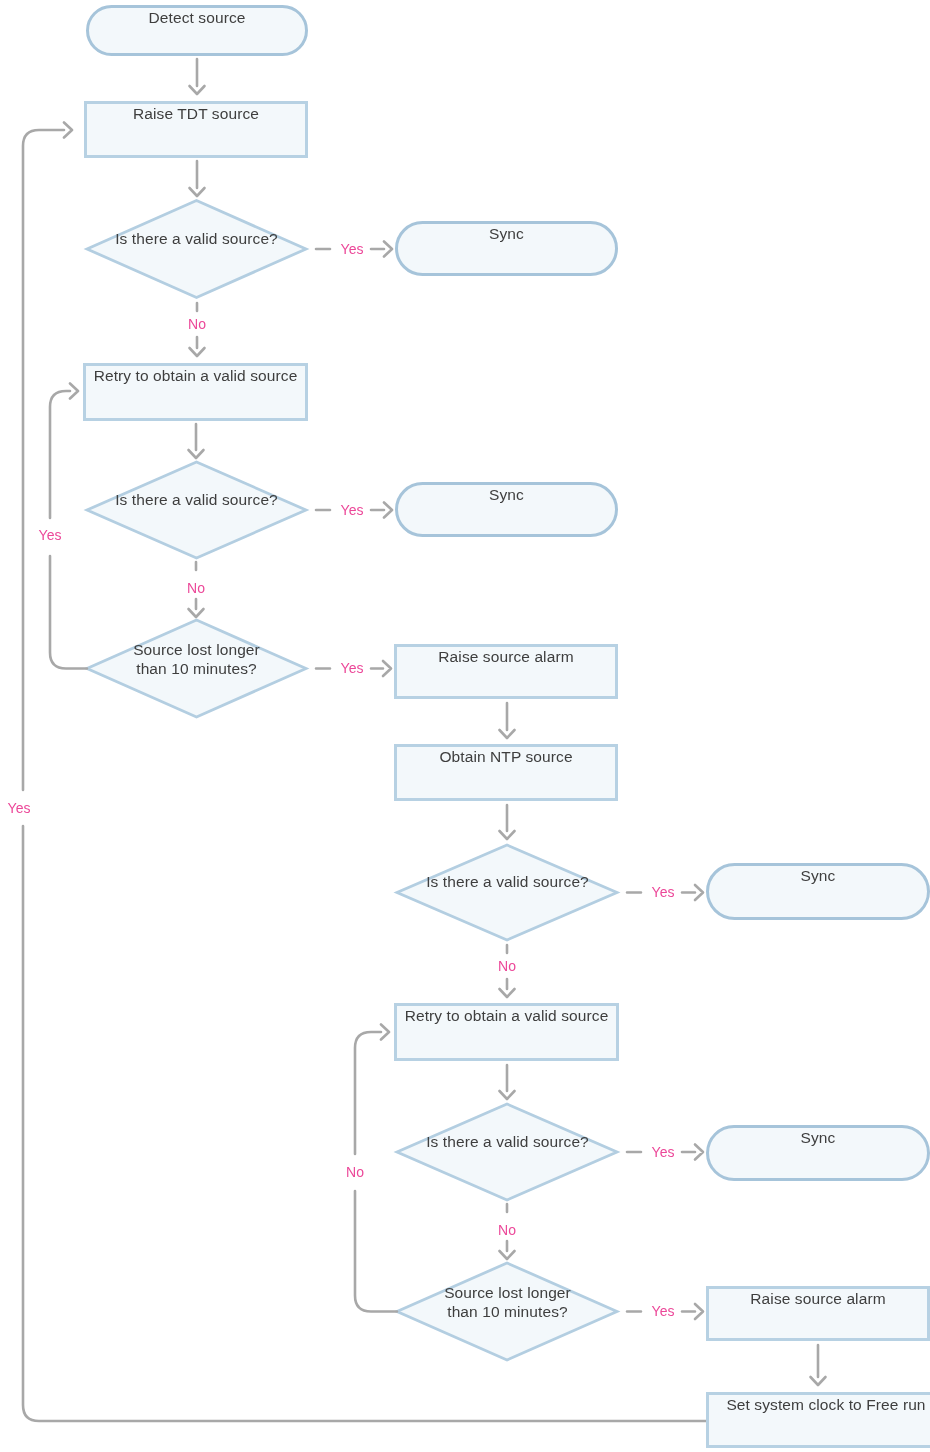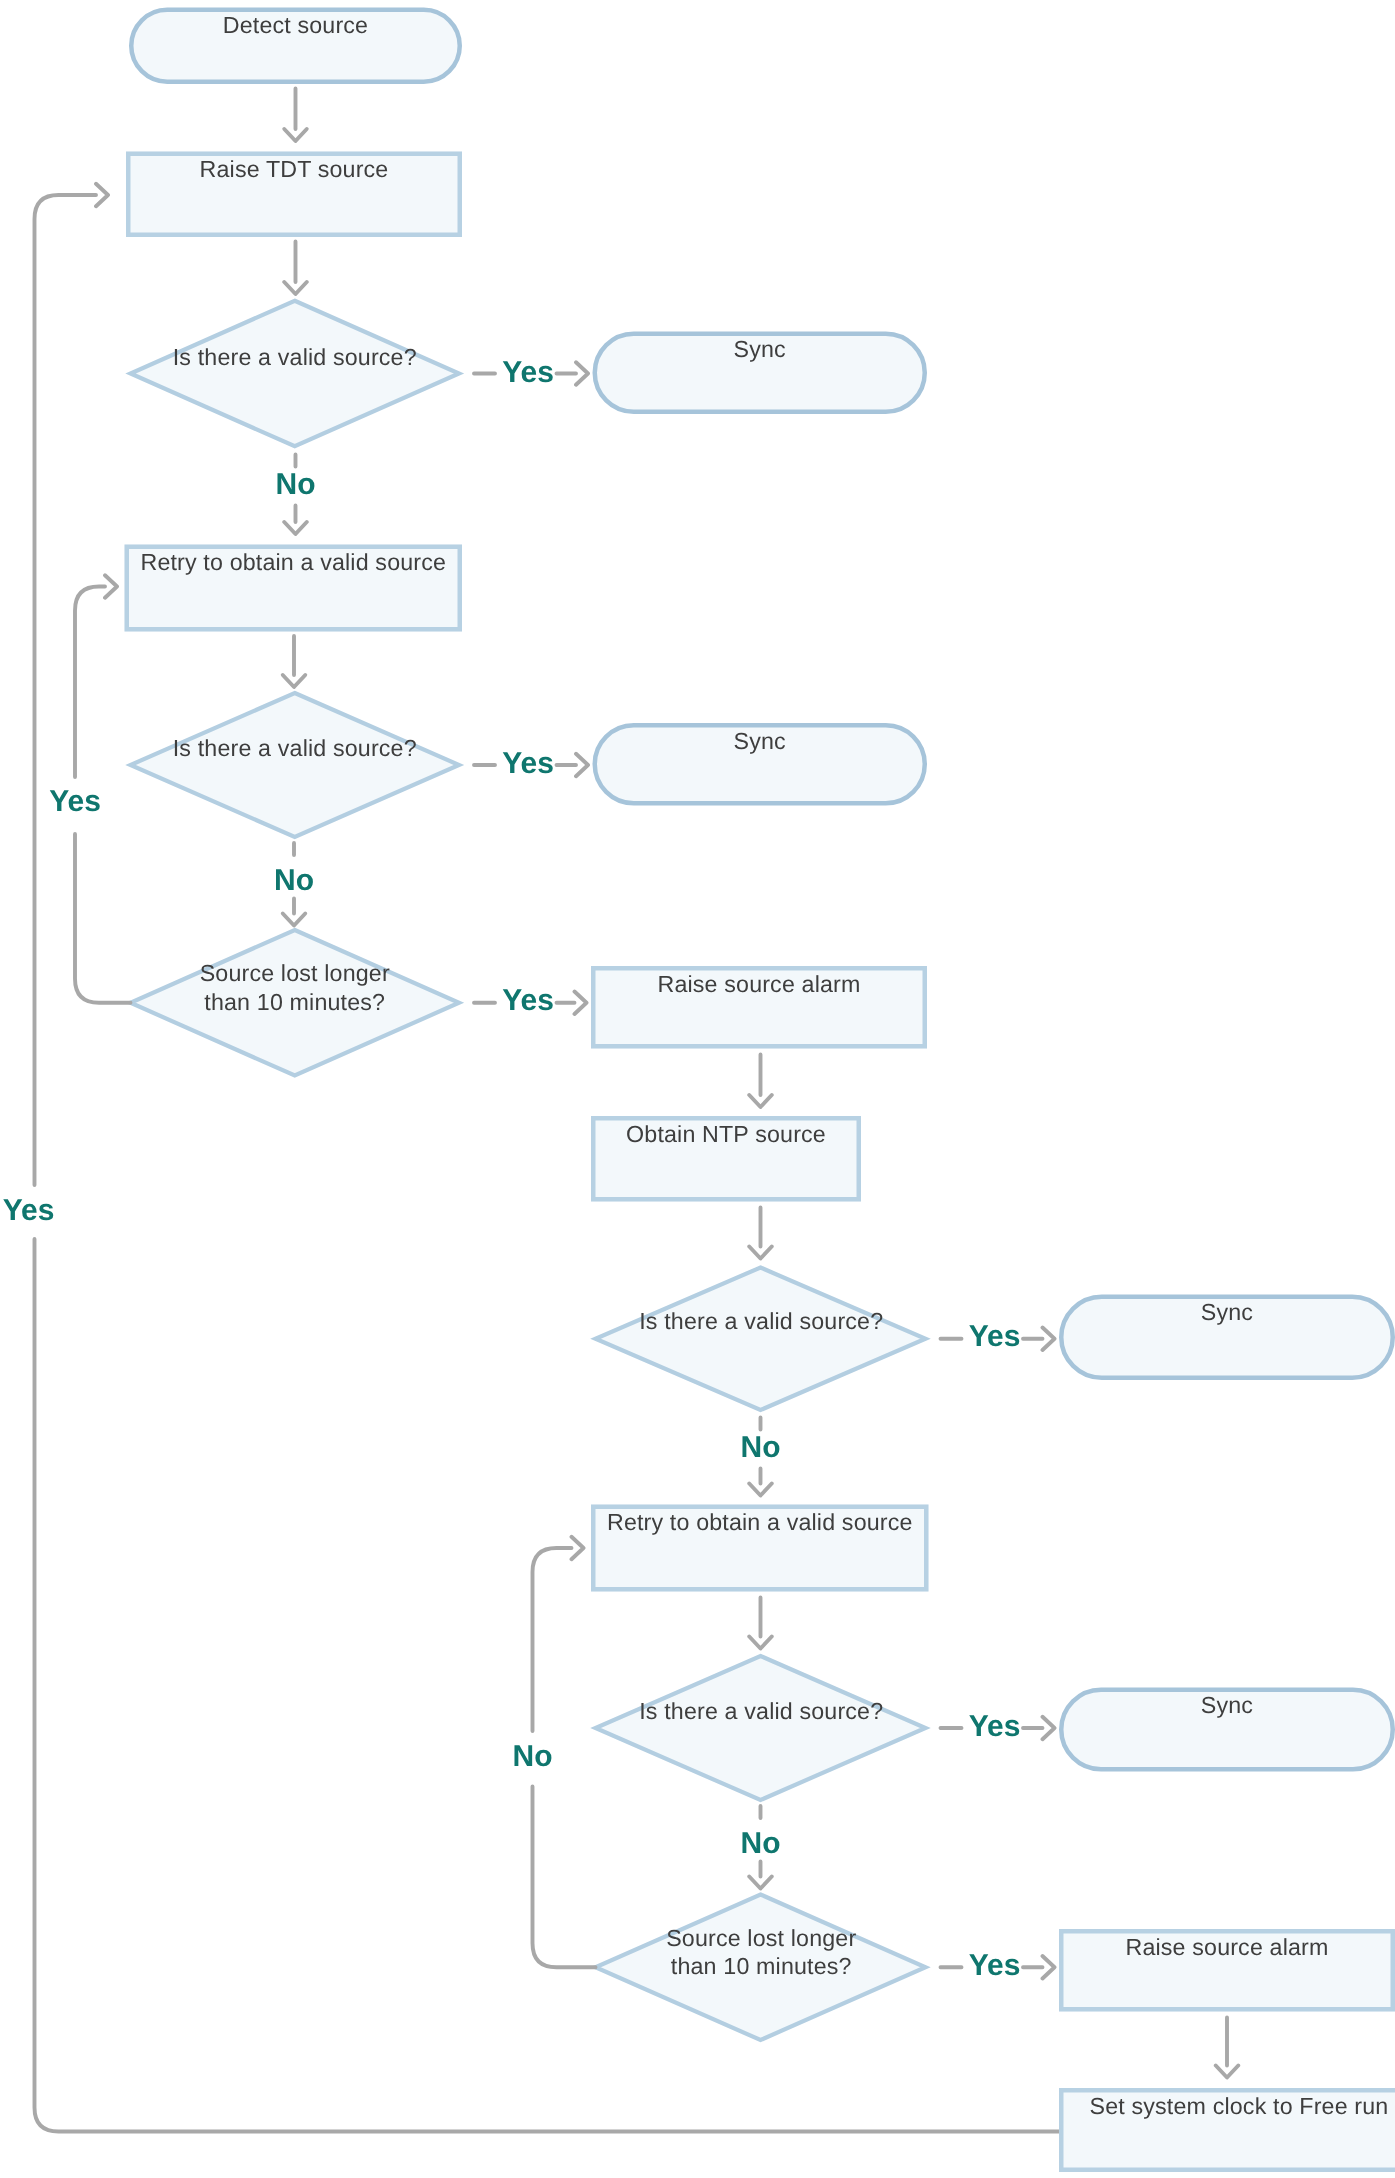--- a/index.html
+++ b/index.html
@@ -11,21 +11,21 @@
   .node{
     position:absolute;display:flex;align-items:flex-start;justify-content:center;
     text-align:center;box-sizing:border-box;
     font-size:15.5px;color:#3e3e3e;line-height:1.25;letter-spacing:.1px;
   }
   .rect{background:#f3f8fb;border:3px solid #b7d1e3;}
   .stadium{background:#f3f8fb;border:3px solid #a6c4da;border-radius:29px;}
   .dlabel{background:transparent;}
   .edge-label{
     position:absolute;transform:translate(-50%,-50%);
-    font-size:20px;font-weight:bold;color:#0f766e;white-space:nowrap;
+    font-size:14px;font-weight:normal;color:#ec4899;white-space:nowrap;
   }
   svg .shape{fill:#f3f8fb;stroke:#b3cee1;stroke-width:2.8;}
   svg .conn{fill:none;stroke:#a8a8a8;stroke-width:2.6;stroke-linecap:round;stroke-linejoin:round;}
 </style>
 </head>
 <body>
 
 <div class="canvas">
 
   <svg class="layer" width="930" height="1452" viewBox="0 0 930 1452">
@@ -93,21 +93,21 @@
   </div>
 
   <div class="node dlabel" style="left:116px;top:640px;width:161px;height:57px;">
     <span>Source lost longer than 10 minutes?</span>
   </div>
 
   <div class="node rect" style="left:394px;top:644px;width:224px;height:55px;">
     <span>Raise source alarm</span>
   </div>
 
-  <div class="node rect" style="left:394px;top:744px;width:180px;height:57px;">
+  <div class="node rect" style="left:394px;top:744px;width:224px;height:57px;">
     <span>Obtain NTP source</span>
   </div>
 
   <div class="node dlabel" style="left:417px;top:872px;width:181px;height:40px;">
     <span>Is there a valid source?</span>
   </div>
 
   <div class="node stadium" style="left:706px;top:863px;width:224px;height:57px;">
     <span>Sync</span>
   </div>

